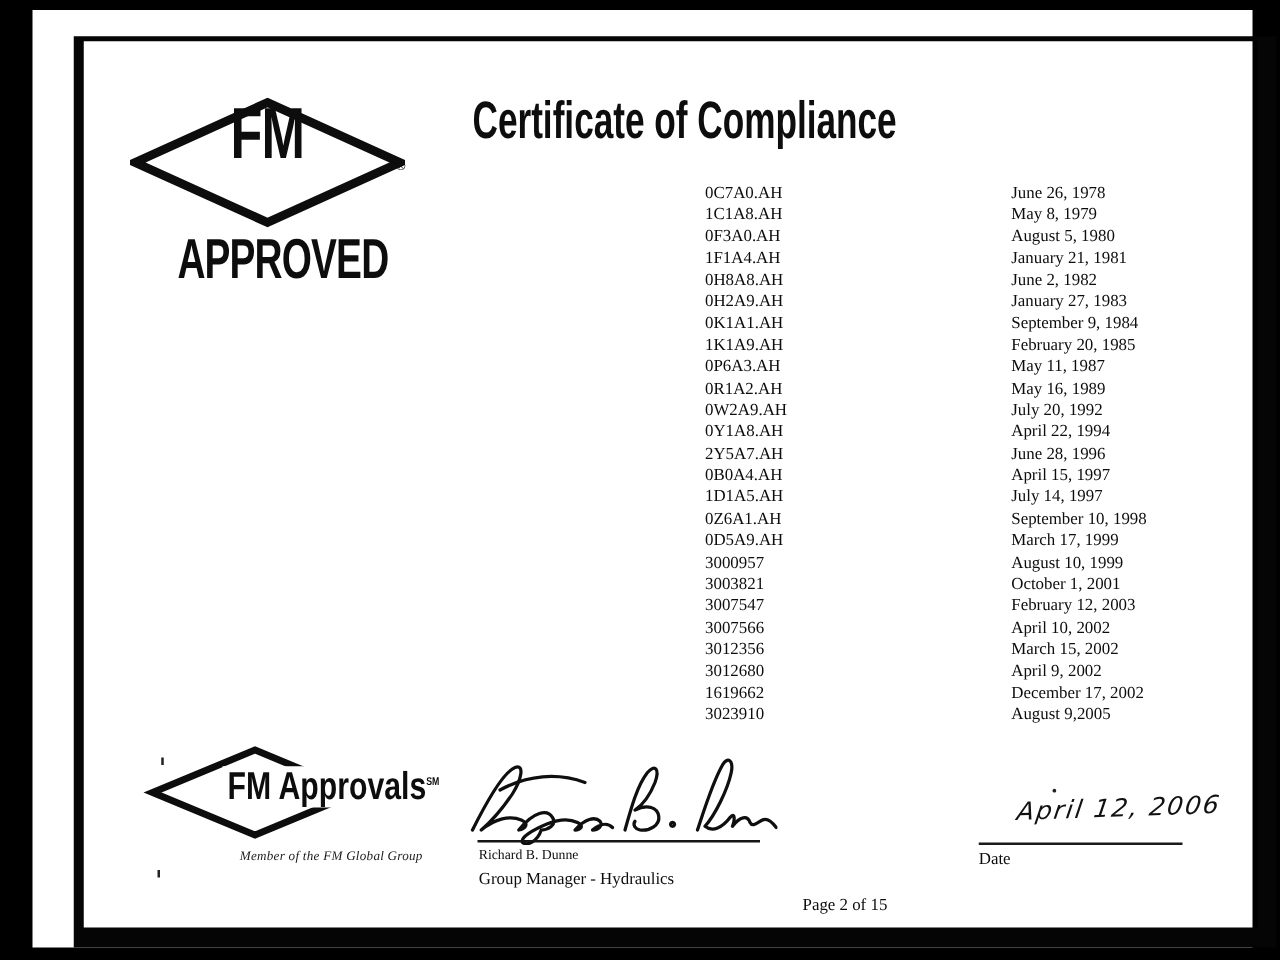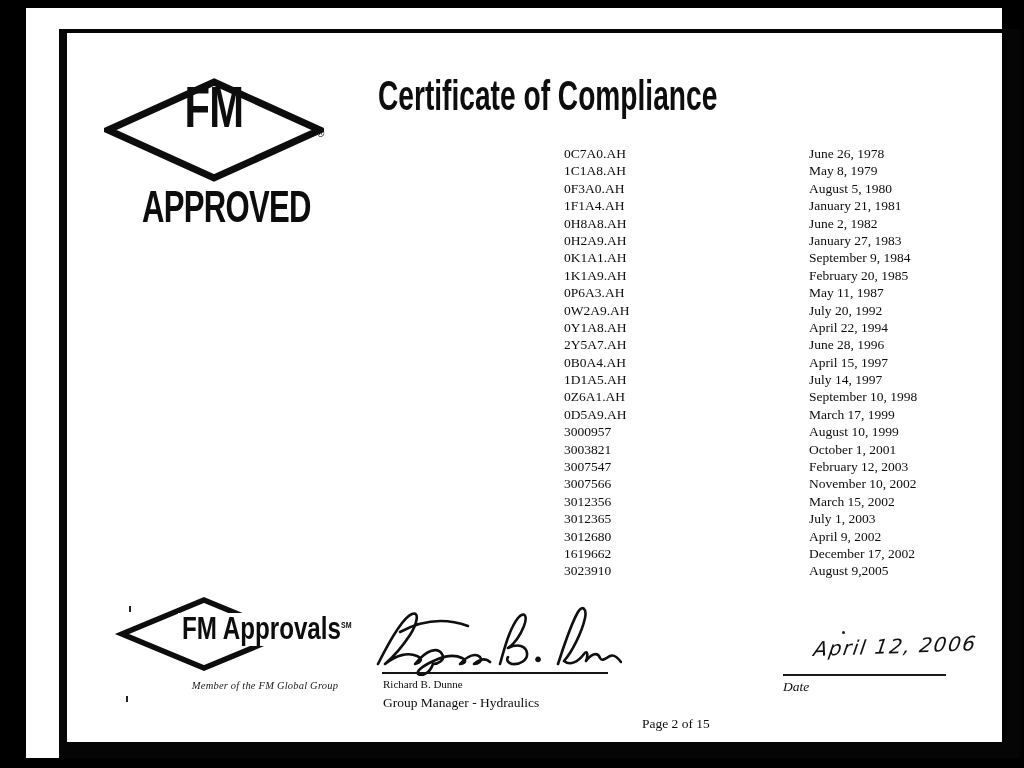--- a/index.html
+++ b/index.html
@@ -71,21 +71,21 @@
 
   
   .hw-date {
     position: absolute; left: 786px; top: 629px;
     font-family: "DejaVu Sans", sans-serif; font-style: italic;
     font-size: 20px; letter-spacing: 1.5px; color: #111;
     transform: skewX(-10deg) rotate(-2deg); transform-origin: left bottom;
     white-space: nowrap;
   }
   .date-line  { position: absolute; left: 757px; top: 666px; width: 163px; height: 1.5px; background: #1a1a1a; }
-  .date-label { position: absolute; left: 757px; top: 671px; font-size: 13.5px; font-style: italic; }
+  .date-label { position: absolute; left: 757px; top: 671px; font-size: 13.5px; }
 
   
   .page-indicator { position: absolute; left: 616px; top: 708px; font-size: 13.5px; font-family: Liberation Serif, serif; }
 
   
   .speck { position: absolute; background: #222; }
   .speck-1 { left: 103px; top: 598px; width: 2px; height: 6px; }
   .speck-2 { left: 100px; top: 688px; width: 2px; height: 6px; }
   .speck-3 { left: 816px; top: 623px; width: 3px; height: 3px; border-radius: 50%; }
 </style>
@@ -136,20 +136,23 @@
         <div class="approval-row">
         <span class="approval-id">0K1A1.AH</span><span class="approval-date">September 9, 1984</span>
       </div>
         <div class="approval-row">
         <span class="approval-id">1K1A9.AH</span><span class="approval-date">February 20, 1985</span>
       </div>
         <div class="approval-row">
         <span class="approval-id">0P6A3.AH</span><span class="approval-date">May 11, 1987</span>
       </div>
         <div class="approval-row">
+        <span class="approval-id">0R1A2.AH</span><span class="approval-date">May 16, 1989</span>
+      </div>
+        <div class="approval-row">
         <span class="approval-id">0W2A9.AH</span><span class="approval-date">July 20, 1992</span>
       </div>
         <div class="approval-row">
         <span class="approval-id">0Y1A8.AH</span><span class="approval-date">April 22, 1994</span>
       </div>
         <div class="approval-row">
         <span class="approval-id">2Y5A7.AH</span><span class="approval-date">June 28, 1996</span>
       </div>
         <div class="approval-row">
         <span class="approval-id">0B0A4.AH</span><span class="approval-date">April 15, 1997</span>
@@ -166,27 +169,24 @@
         <div class="approval-row">
         <span class="approval-id">3000957</span><span class="approval-date">August 10, 1999</span>
       </div>
         <div class="approval-row">
         <span class="approval-id">3003821</span><span class="approval-date">October 1, 2001</span>
       </div>
         <div class="approval-row">
         <span class="approval-id">3007547</span><span class="approval-date">February 12, 2003</span>
       </div>
         <div class="approval-row">
-        <span class="approval-id">3007566</span><span class="approval-date">November 10, 2002</span>
+        <span class="approval-id">3007566</span><span class="approval-date">April 10, 2002</span>
       </div>
         <div class="approval-row">
         <span class="approval-id">3012356</span><span class="approval-date">March 15, 2002</span>
-      </div>
-        <div class="approval-row">
-        <span class="approval-id">3012365</span><span class="approval-date">July 1, 2003</span>
       </div>
         <div class="approval-row">
         <span class="approval-id">3012680</span><span class="approval-date">April 9, 2002</span>
       </div>
         <div class="approval-row">
         <span class="approval-id">1619662</span><span class="approval-date">December 17, 2002</span>
       </div>
         <div class="approval-row">
         <span class="approval-id">3023910</span><span class="approval-date">August 9,2005</span>
       </div>

